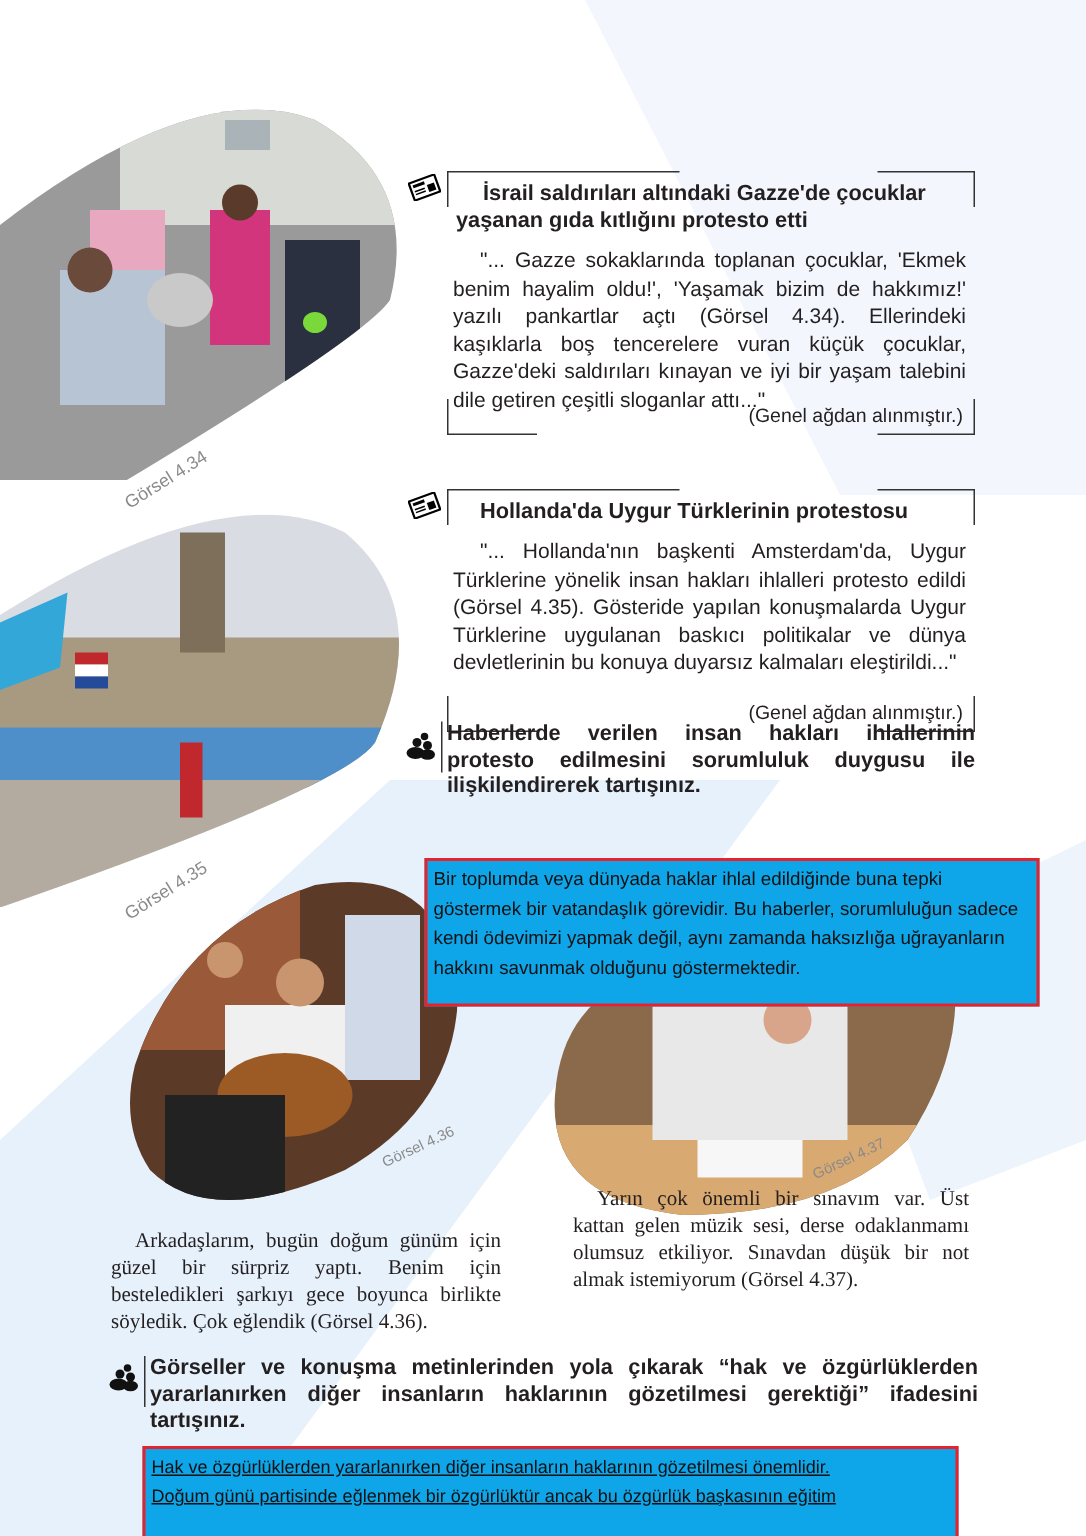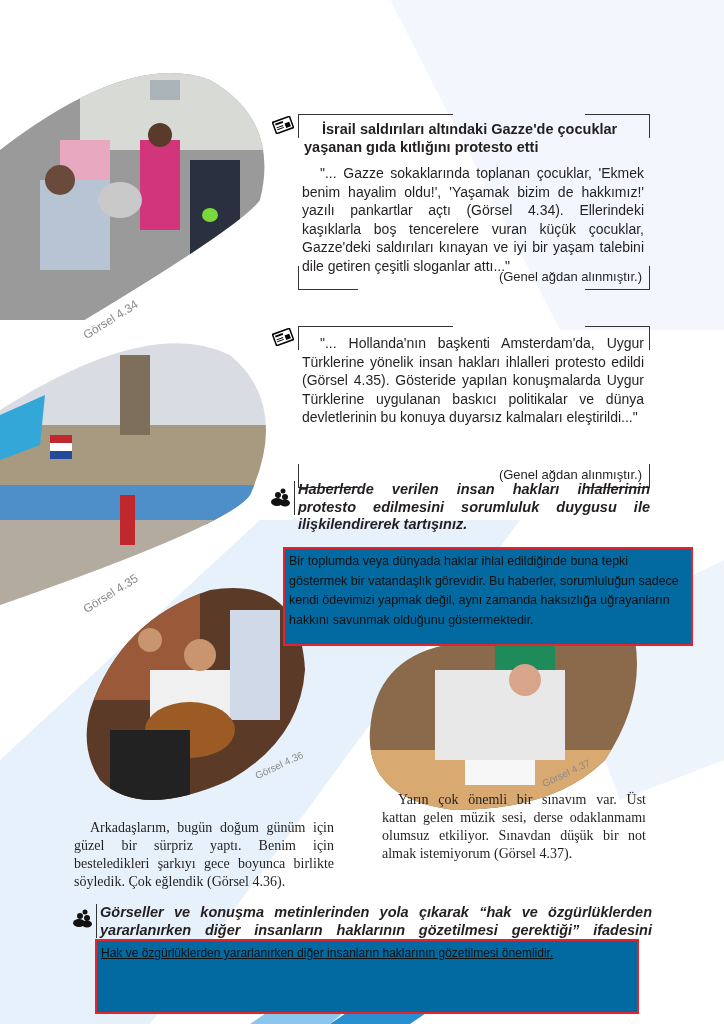--- a/index.html
+++ b/index.html
@@ -15,24 +15,24 @@
   .news .lt { position:absolute; left:0; top:0; height:24px; border-left:1.5px solid #333; }
   .news .rt { position:absolute; right:0; top:0; height:24px; border-right:1.5px solid #333; }
   .news .lb { position:absolute; left:0; bottom:0; height:24px; border-left:1.5px solid #333; }
   .news .rb { position:absolute; right:0; bottom:0; height:24px; border-right:1.5px solid #333; }
   .news .bl { position:absolute; left:0; bottom:0; width:60px; border-bottom:1.5px solid #333; }
   .news .br { position:absolute; right:0; bottom:0; width:65px; border-bottom:1.5px solid #333; }
   .news h3 { margin:0; padding:6px 6px 0 6px; font-size:14.5px; font-weight:bold; line-height:18px; }
   .news p { margin:8px 6px 0 4px; font-size:14px; line-height:18.5px; text-align:justify; text-indent:18px; }
   .news .src { position:absolute; right:8px; bottom:6px; font-size:13px; }
   .paper-icon { position:absolute; left:-26px; top:2px; width:22px; height:18px; }
-  .question { position:absolute; font-weight:bold; font-size:14.5px; line-height:17.5px;font-style:italic; }
+  .question { position:absolute; font-weight:bold; font-size:14.5px; line-height:17.5px; }
   .question .qicon { position:absolute; left:-28px; top:6px; width:22px; height:22px; }
   .question .qbar { position:absolute; left:-4px; top:0; height:34px; border-left:1.5px solid #333; }
-  .answer { position:absolute; background:#0369a1; border:2px solid #e8222a; box-sizing:border-box; font-size:12.5px; line-height:19.5px; color:#111; padding:3px 4px; }
+  .answer { position:absolute; background:#0ea5e9; border:2px solid #e8222a; box-sizing:border-box; font-size:12.5px; line-height:19.5px; color:#111; padding:3px 4px;margin-top:25px; }
   .story { position:absolute; font-size:14px; line-height:18px; text-align:justify;font-family:Liberation Serif, serif; }
   .story span { display:block; text-indent:16px; }
 </style>
 </head>
 <body>
 
 <svg class="bg-shape" width="724" height="1024" style="left:0;top:0;">
   <path d="M390 0 L724 0 L724 330 L560 330 Z" fill="#f3f7fd"></path>
   <path d="M0 760 L260 520 L520 520 L150 1024 L0 1024 Z" fill="#e7f1fb"></path>
   <path d="M330 1024 L380 990 L460 990 L410 1024 Z" fill="#2a8fd0"></path>
@@ -159,20 +159,21 @@
     <div class="br"></div>
   <svg class="paper-icon" viewBox="0 0 22 18">
       <g transform="rotate(-20 11 9)">
         <rect x="2" y="3" width="18" height="12" fill="#fff" stroke="#000" stroke-width="1.5"></rect>
         <rect x="4" y="5" width="8" height="2" fill="#000"></rect>
         <rect x="13" y="8" width="5" height="5" fill="#000"></rect>
         <rect x="4" y="9" width="7" height="1" fill="#000"></rect>
         <rect x="4" y="11" width="7" height="1" fill="#000"></rect>
       </g>
     </svg>
+  <h3 style="padding-left:22px;">Hollanda'da Uygur Türklerinin protestosu</h3>
   <p>"... Hollanda'nın başkenti Amsterdam'da, Uygur Türklerine yönelik insan hakları ihlalleri protesto edildi (Görsel 4.35). Gösteride yapılan konuşmalarda Uygur Türklerine uygulanan baskıcı politikalar ve dünya devletlerinin bu konuya duyarsız kalmaları eleştirildi..."</p>
   <div class="src">(Genel ağdan alınmıştır.)</div>
 </div>
 
 <div class="question" style="left:298px;top:481px;width:352px;text-align:justify;">
   <svg class="qicon" viewBox="0 0 22 22">
       <circle cx="13" cy="4" r="2.5" fill="#111"></circle>
       <circle cx="8" cy="8" r="3" fill="#111"></circle>
       <circle cx="15" cy="10" r="3" fill="#111"></circle>
       <ellipse cx="7" cy="15" rx="6" ry="4" fill="#111"></ellipse>
@@ -200,13 +201,14 @@
       <circle cx="15" cy="10" r="3" fill="#111"></circle>
       <ellipse cx="7" cy="15" rx="6" ry="4" fill="#111"></ellipse>
       <ellipse cx="15" cy="16" rx="5" ry="3.5" fill="#111"></ellipse>
     </svg>
   <div class="qbar"></div>
   <span>Görseller ve konuşma metinlerinden yola çıkarak “hak ve özgürlüklerden yararlanırken diğer insanların haklarının gözetilmesi gerektiği” ifadesini tartışınız.</span>
 </div>
 
 <div class="answer" style="left:95px;top:939px;width:544px;height:75px;font-size:12px;line-height:19px;text-decoration:underline;">
   <div>Hak ve özgürlüklerden yararlanırken diğer insanların haklarının gözetilmesi önemlidir.</div>
+  <div>Doğum günü partisinde eğlenmek bir özgürlüktür ancak bu özgürlük başkasının eğitim</div>
 </div>
 
 </body></html>

